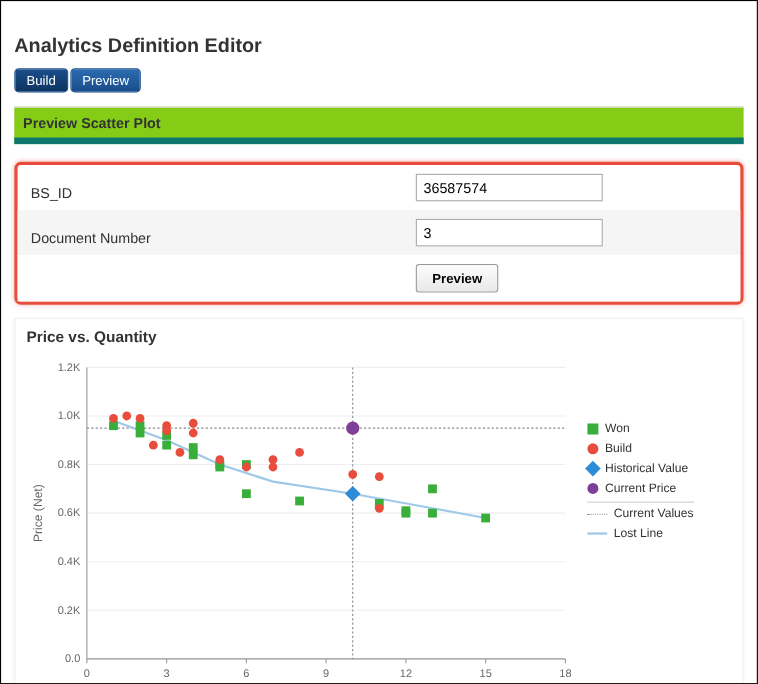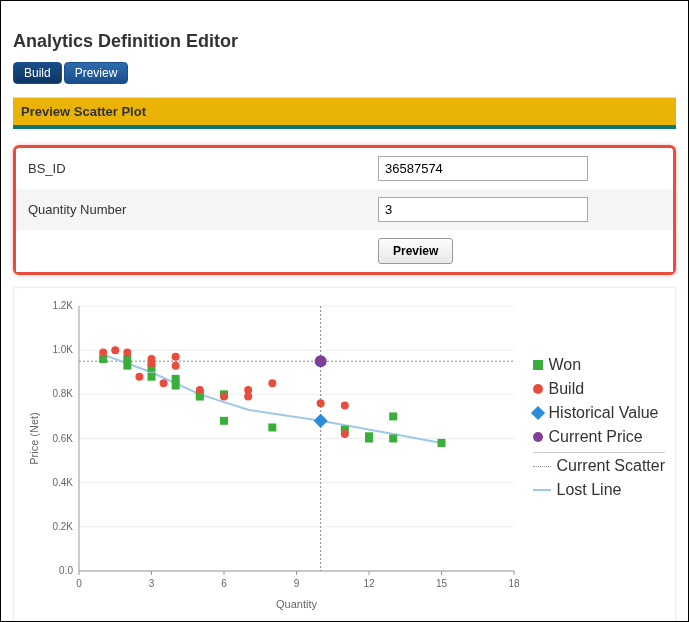--- a/index.html
+++ b/index.html
@@ -30,49 +30,49 @@
       border: 1px solid #1a4d8a;
       border-radius: 4px;
       padding: 3px 10px;
       font-size: 12px;
       cursor: pointer;
     }
     .tab.active {
       background: linear-gradient(#1a4d8a, #0d3560);
     }
     .section-title {
-      background: #eab308;
+      background: #84cc16;
       border-top: 1px solid #ddd;
-      border-bottom: 4px solid #0f766e;
+      border-bottom: 6px solid #0f766e;
       padding: 6px 8px;
       font-weight: bold;
       font-size: 13px;
       color: #333;
       margin-bottom: 16px;
     }
     .highlight-box {
       border: 3px solid #e74c3c;
       border-radius: 6px;
       padding: 0;
       margin-bottom: 12px;
       box-shadow: 0 0 4px rgba(231,76,60,0.4);
     }
     .form-row {
       display: flex;
-      align-items: center;
+      align-items: flex-end;
       padding: 8px 12px;
     }
     .form-row:nth-child(even) { background: #f5f5f5; }
     .form-row label {
       flex: 0 0 350px;
       font-size: 13px;
       color: #333;
     }
     .form-row input[type="text"] {
-      width: 210px;
+      width: 170px;
       padding: 4px 6px;
       border: 1px solid #aaa;
       font-size: 13px;
     }
     .form-actions {
       display: flex;
       padding: 8px 12px;
       background: #fff;
     }
     .form-actions .spacer { flex: 0 0 350px; }
@@ -97,21 +97,21 @@
       margin-bottom: 10px;
     }
     .chart-wrap {
       display: flex;
       align-items: flex-start;
     }
     svg.chart { display: block; }
     .legend {
       margin-left: 10px;
       margin-top: 60px;
-      font-size: 16px;
+      font-size: 11px;
       color: #333;
     }
     .legend-item {
       display: flex;
       align-items: center;
       gap: 6px;
       margin-bottom: 6px;
       white-space: nowrap;
     }
     .legend-swatch {
@@ -143,30 +143,31 @@
 </div>
 
 <div class="section-title">Preview Scatter Plot</div>
 
 <div class="highlight-box">
   <div class="form-row">
     <label>BS_ID</label>
     <input type="text" value="36587574" style="">
   </div>
   <div class="form-row">
-    <label>Quantity Number</label>
+    <label>Document Number</label>
     <input type="text" value="3" style="">
   </div>
   <div class="form-actions">
     <div class="spacer"></div>
     <button class="preview-btn">Preview</button>
   </div>
 </div>
 
 <div class="chart-card">
+  <div class="chart-title">Price vs. Quantity</div>
   <div class="chart-wrap">
     <svg class="chart" id="chart" width="500" height="320">
         <line x1="55" x2="490" y1="275" y2="275" stroke="#eee"></line>
         <text x="49" y="278" text-anchor="end" font-size="10" fill="#666">0.0</text>
         <line x1="55" x2="490" y1="230.83333333333331" y2="230.83333333333331" stroke="#eee"></line>
         <text x="49" y="233.83333333333331" text-anchor="end" font-size="10" fill="#666">0.2K</text>
         <line x1="55" x2="490" y1="186.66666666666666" y2="186.66666666666666" stroke="#eee"></line>
         <text x="49" y="189.66666666666666" text-anchor="end" font-size="10" fill="#666">0.4K</text>
         <line x1="55" x2="490" y1="142.5" y2="142.5" stroke="#eee"></line>
         <text x="49" y="145.5" text-anchor="end" font-size="10" fill="#666">0.6K</text>
@@ -248,21 +249,21 @@
         <span class="legend-swatch hist"></span>
         <span>Historical Value</span>
       </div>
       <div class="legend-item">
         <span class="legend-swatch curr"></span>
         <span>Current Price</span>
       </div>
       <div class="legend-sep"></div>
       <div class="legend-item">
         <span class="legend-line"></span>
-        <span>Current Scatter</span>
+        <span>Current Values</span>
       </div>
       <div class="legend-item">
         <span class="legend-trend"></span>
         <span>Lost Line</span>
       </div>
     </div>
   </div>
 </div>
 
 </body></html>

